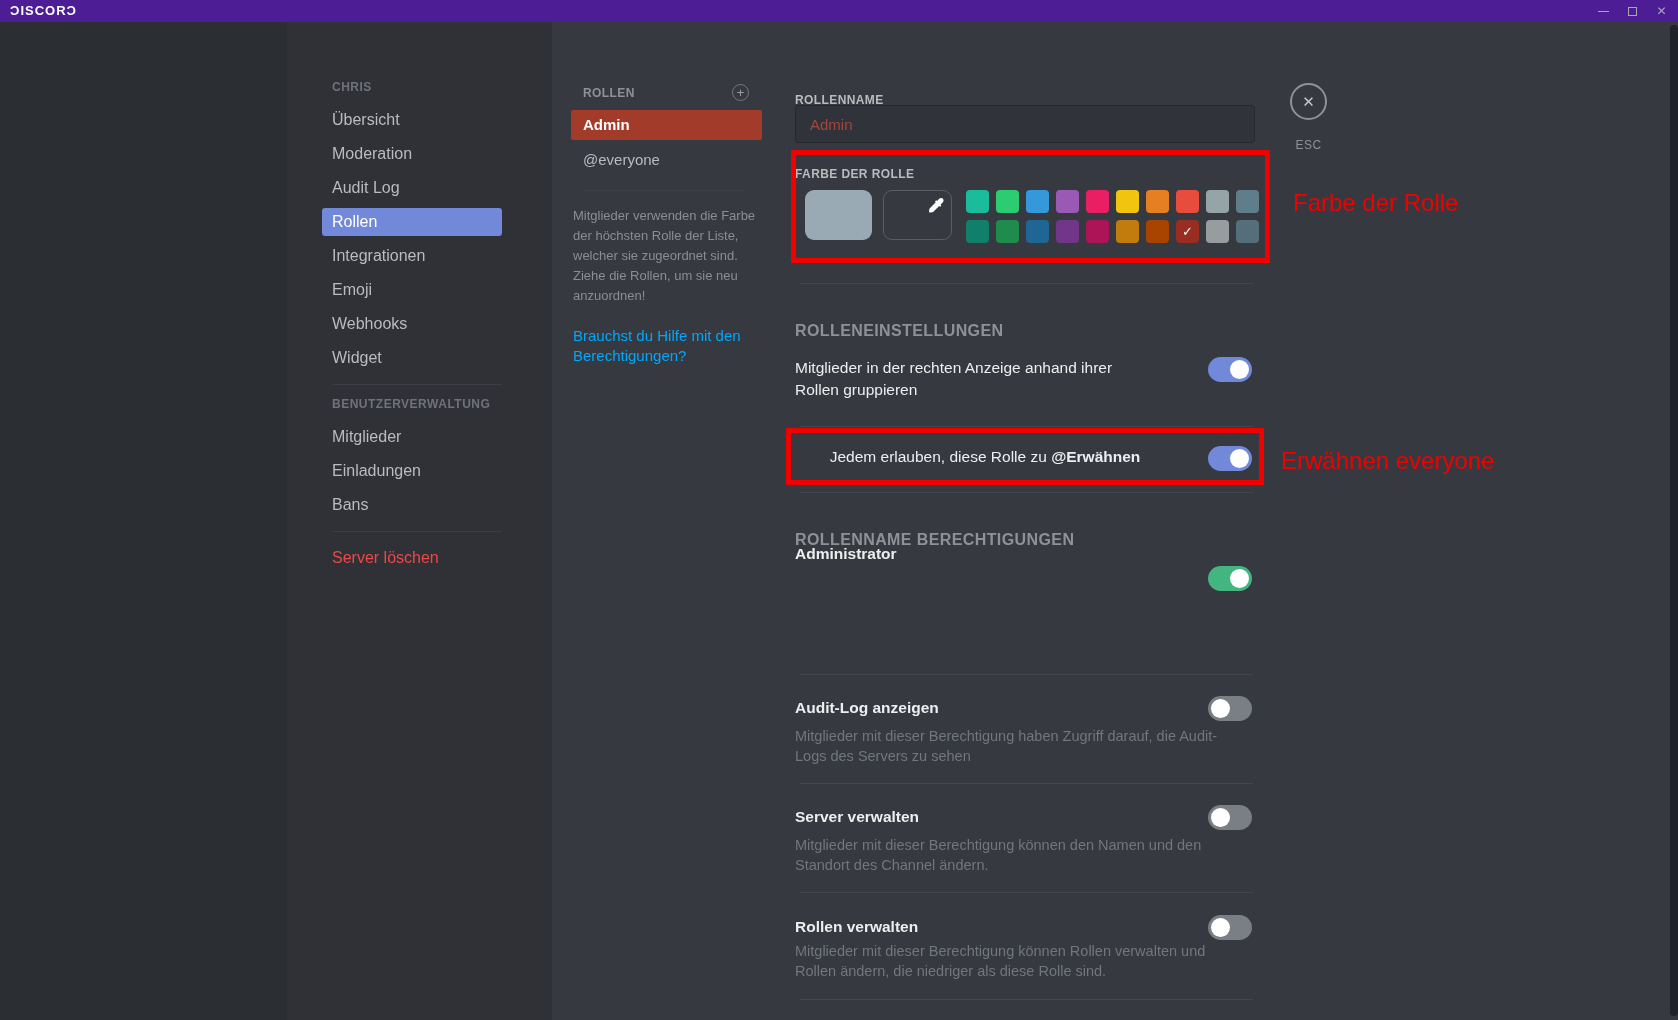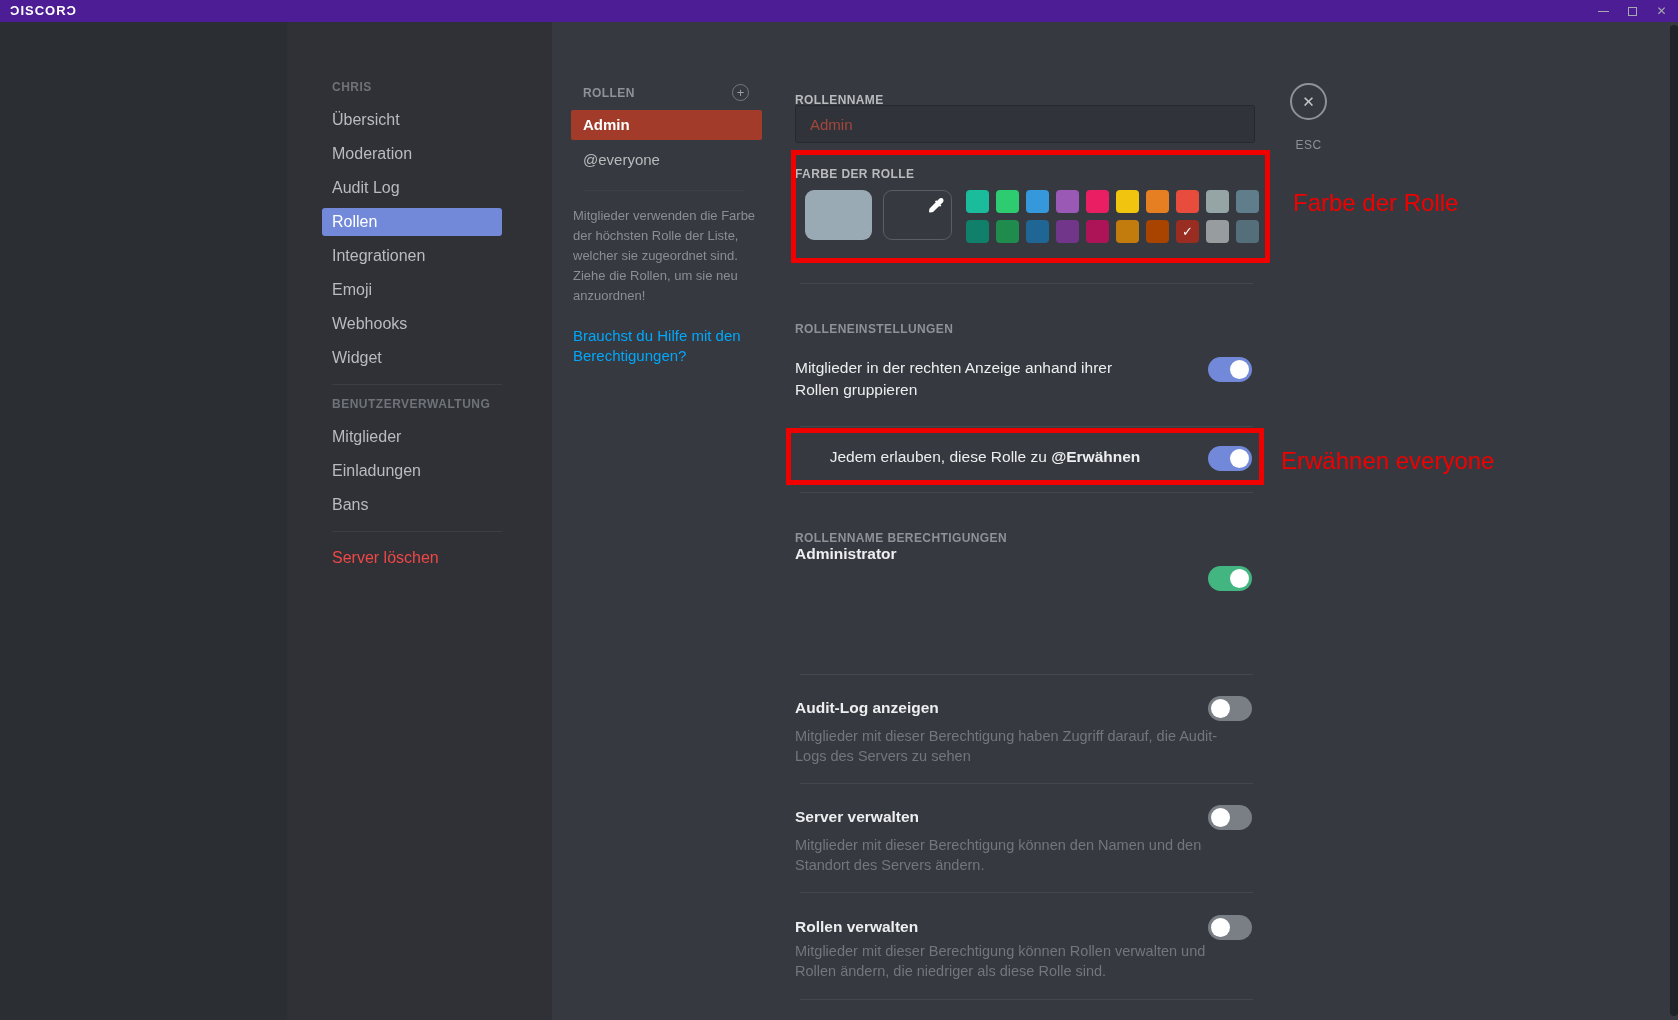--- a/index.html
+++ b/index.html
@@ -45,21 +45,21 @@
   .field-label{ position:absolute; font-size:12px; font-weight:bold; color:#b9bbbe; letter-spacing:.4px; }
   .input{ position:absolute; top:105px; left:0; width:460px; height:38px; background:#303339; border:1px solid #26282c; border-radius:3px;
           color:var(--rolename-text); font-size:15px; padding:0 14px; font-family:inherit; outline:none; }
   .colorbar{ position:absolute; top:190px; left:10px; display:flex; }
   .current-swatch{ width:67px; height:50px; border-radius:9px; background:var(--current-role-color); }
   .custom-swatch{ width:69px; height:50px; border-radius:9px; margin-left:11px; background:#36393f; border:1px solid #5a5e64; position:relative; cursor:pointer; }
   .custom-swatch svg{ position:absolute; right:7px; top:7px; }
   .palette{ margin-left:14px; display:grid; grid-template-columns:repeat(10,23px); grid-auto-rows:23px; gap:7px; }
   .swatch{ border-radius:4px; cursor:pointer; display:flex; align-items:center; justify-content:center; color:#fff; font-size:13px; font-weight:bold; }
   .divider{ position:absolute; left:5px; width:453px; height:1px; background:#42464d; }
-  .section-label{ position:absolute; font-size:12px; font-weight:bold; color:#8e9297; letter-spacing:.4px; }
+  .section-label{ position:absolute; font-size:16px; font-weight:bold; color:#8e9297; letter-spacing:.4px; }
   .row-label{ position:absolute; color:#edeef0; font-size:15.5px; line-height:22px; }
   .perm-title{ position:absolute; color:#edeef0; font-size:15.5px; font-weight:bold; }
   .perm-desc{ position:absolute; color:#72767d; font-size:14.5px; line-height:20px; width:447px; }
   .toggle{ position:absolute; left:413px; width:44px; height:25px; border-radius:13px; cursor:pointer; }
   .toggle[data-state="on"][data-color="blue"]{ background:var(--accent-blue); }
   .toggle[data-state="on"][data-color="green"]{ background:var(--toggle-green); }
   .toggle[data-state="off"]{ background:var(--toggle-off); }
   .knob{ position:absolute; top:3px; width:19px; height:19px; border-radius:50%; background:#ffffff; }
   .toggle[data-state="on"] .knob{ right:3px; }
   .toggle[data-state="off"] .knob{ left:3px; }
@@ -199,21 +199,21 @@
     <div class="toggle" style="top:696px;" data-color="green" data-state="off">
         <span class="knob"></span>
       </div>
     <div class="perm-desc" style="top:726px;">Mitglieder mit dieser Berechtigung haben Zugriff darauf, die Audit-Logs des Servers zu sehen</div>
     <div class="divider" style="top:783px;"></div>
 
     <div class="perm-title" style="top:808px;">Server verwalten</div>
     <div class="toggle" style="top:805px;" data-color="green" data-state="off">
         <span class="knob"></span>
       </div>
-    <div class="perm-desc" style="top:835px;">Mitglieder mit dieser Berechtigung können den Namen und den Standort des Servers ändern.</div>
+    <div class="perm-desc" style="top:835px;">Mitglieder mit dieser Berechtigung können den Namen und den Standort des Channel ändern.</div>
     <div class="divider" style="top:892px;"></div>
 
     <div class="perm-title" style="top:918px;">Rollen verwalten</div>
     <div class="toggle" style="top:915px;" data-color="green" data-state="off">
         <span class="knob"></span>
       </div>
     <div class="perm-desc" style="top:941px;">Mitglieder mit dieser Berechtigung können Rollen verwalten und Rollen ändern, die niedriger als diese Rolle sind.</div>
     <div class="divider" style="top:999px;"></div>
   </div>
 

